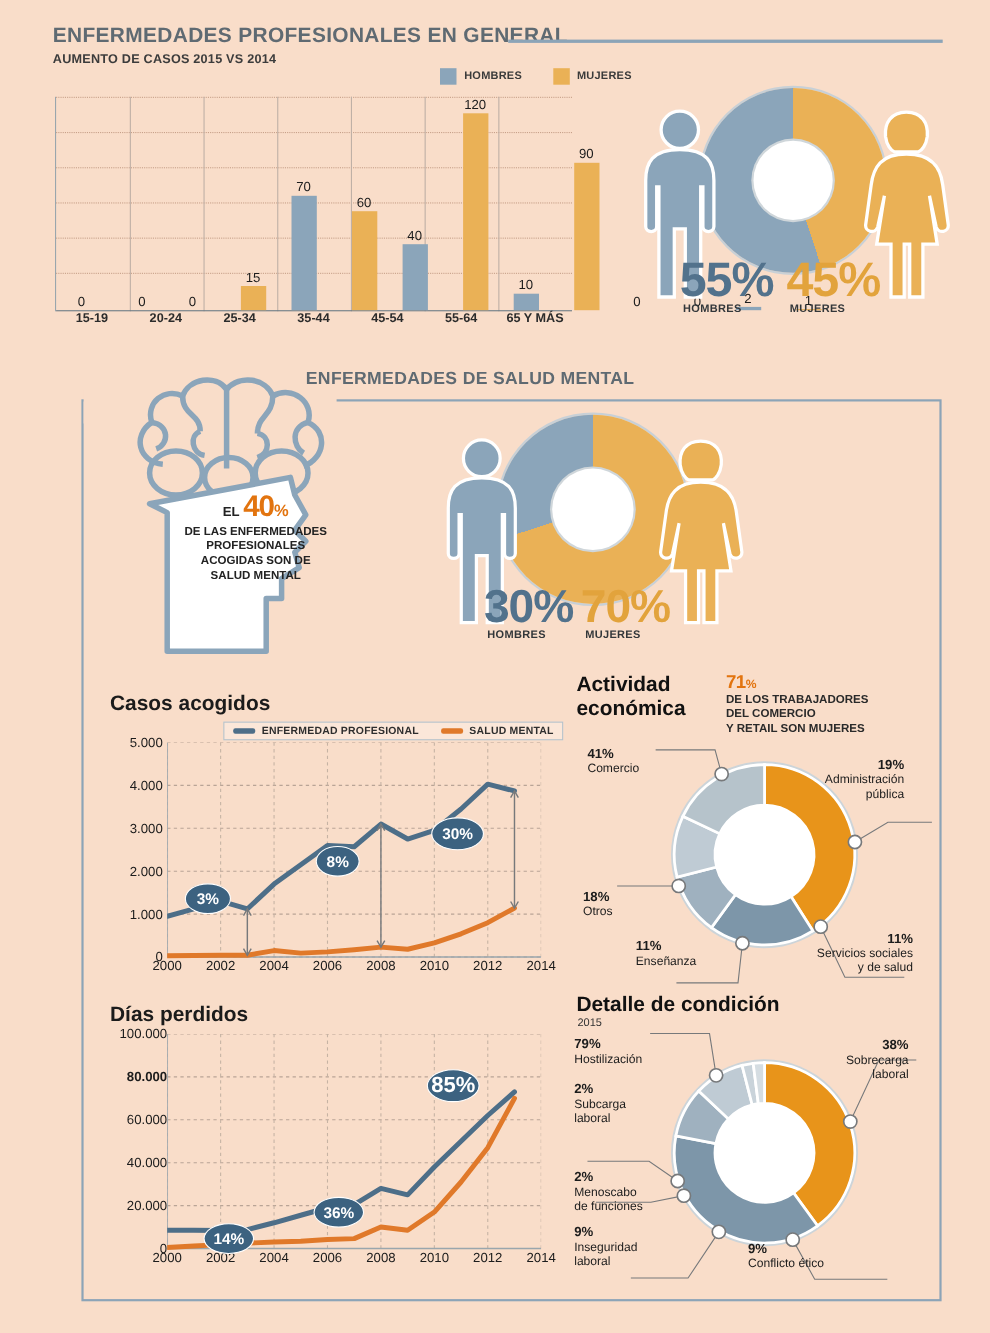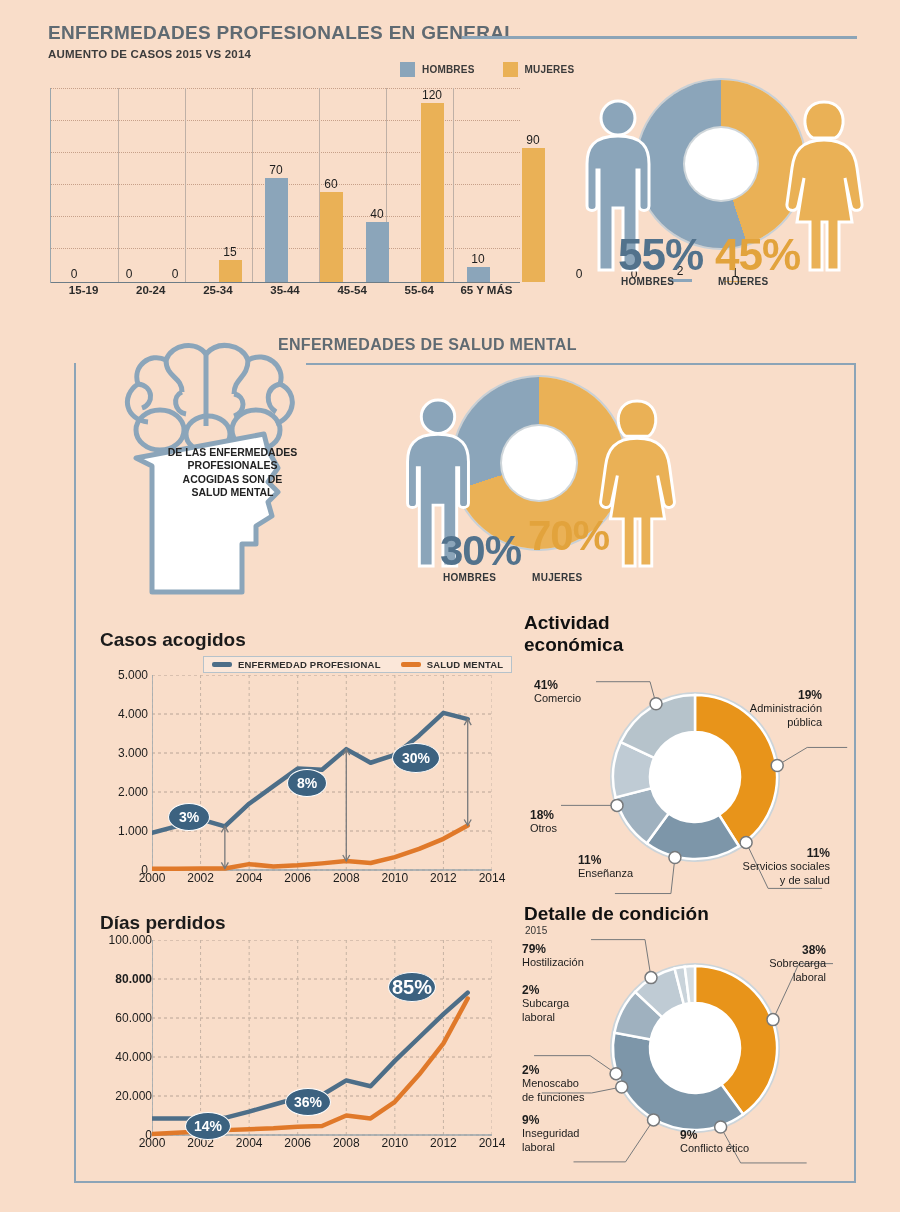--- a/index.html
+++ b/index.html
@@ -273,20 +273,24 @@
       <path d="M86 62 C76 66 78 82 90 84"></path>
       <path d="M138 64 C150 66 150 82 138 86"></path>
       <ellipse cx="64" cy="100" rx="24" ry="20"></ellipse>
       <ellipse cx="112" cy="104" rx="22" ry="18"></ellipse>
       <ellipse cx="160" cy="100" rx="24" ry="20"></ellipse>
     </g>
     <path d="M40 128 L168 104 L172 120 L182 138 L172 152 L182 162 L172 172 L176 186 L160 196 L160 214 L146 214 L146 262 L56 262 L56 136 Z" fill="#ffffff" stroke="#8ba5ba" stroke-width="5" stroke-linejoin="round"></path>
   </svg>
 
   <div class="head-text">
+    <div class="l1">
+      <span>EL</span>
+      <b>40</b><span class="s">%</span>
+    </div>
     <div class="rest" id="head-rest">DE LAS ENFERMEDADES<br>PROFESIONALES<br>ACOGIDAS SON DE<br>SALUD MENTAL</div>
   </div>
 
   <div class="gender-block" style="left:385px;top:375px;width:300px;height:215px">
     <div class="donut" style="left:68px;top:2px;width:172px;height:172px;
                 background: conic-gradient(from 0deg, #eab156 0deg 252deg, #8ba5ba 252deg 360deg);
                 box-shadow:0 0 0 2px #c8d0d6;">
       <div class="hole" style="left:49px;top:49px;width:74px;height:74px"></div>
     </div>
 
@@ -302,21 +306,21 @@
         <path d="M47 4 C33 4 27 14 28 26 C29 34 33 39 36 40 L58 40 C61 39 65 34 66 26 C67 14 61 4 47 4 Z"></path>
         <path d="M47 42 C24 42 17 54 15 70 L10 106 C9 113 19 115 21 108 L27 80 L20 124 L33 124 L33 172 L45 172 L45 124 L50 124 L50 172 L62 172 L62 124 L75 124 L68 80 L74 108 C76 115 86 113 85 106 L80 70 C78 54 70 42 47 42 Z"></path>
       </g>
     </svg>
 
     <div class="pct" style="left:55px;top:155px;font-size:42px;color:#52728c">
       <span>30%</span>
     </div>
     <div class="pct-lab" style="left:58px;top:197px">HOMBRES</div>
 
-    <div class="pct" style="left:143px;top:140px;font-size:42px;color:#e2a33c">
+    <div class="pct" style="left:143px;top:155px;font-size:42px;color:#e2a33c">
       <span>70%</span>
     </div>
     <div class="pct-lab" style="left:147px;top:197px">MUJERES</div>
   </div>
 
   <div class="chart-title" style="left:100px;top:629px">Casos acogidos</div>
   <div class="lc-legend" style="left:203px;top:656px">
     <div class="li">
       <span class="ln" style="background:#4d6e88"></span>
       <span class="lb">ENFERMEDAD PROFESIONAL</span>
@@ -423,20 +427,24 @@
       </div>
     <div class="badge" style="left:85px;top:172px;width:46px;height:28px;font-size:14px">14%</div>
     <div class="badge" style="left:185px;top:148px;width:46px;height:28px;font-size:14px">36%</div>
     <div class="badge" style="left:288px;top:32px;width:48px;height:30px;font-size:20px">85%</div>
   </div>
 
   <div class="dl-title" style="left:524px;top:612px;font-size:19px;line-height:1.15">
     <div>Actividad</div>
     <div>económica</div>
   </div>
+  <div class="dl-note" style="left:660px;top:610px;width:200px">
+    <div class="big"><span>71</span><span class="s">%</span></div>
+    <div class="txt" id="act-note-text">DE LOS TRABAJADORES<br>DEL COMERCIO<br>Y RETAIL SON MUJERES</div>
+  </div>
 
   <svg style="position:absolute;left:520px;top:672px" width="370" height="225" viewBox="0 0 370 225">
     <g id="act-donut">
         <circle cx="175" cy="105" r="85" fill="#ccd4d9"></circle>
         <path d="M175,23 A82,82 0 0 1 218.93779718827773,174.2348898911652 L199.11220577405484,142.9947566475907 A45,45 0 0 0 175,60 Z" fill="#e8941a" stroke="#ffffff" stroke-width="2.5"></path>
         <path d="M218.93779718827773,174.2348898911652 A82,82 0 0 1 126.8016093120172,171.3393935387457 L148.54966364683872,141.40576474687265 A45,45 0 0 0 199.11220577405484,142.9947566475907 Z" fill="#7d96a9" stroke="#ffffff" stroke-width="2.5"></path>
         <path d="M126.8016093120172,171.3393935387457 A82,82 0 0 1 95.57618078745224,125.39257074751809 L131.41375774921158,116.19104492241847 A45,45 0 0 0 148.54966364683872,141.40576474687265 Z" fill="#9fb1bf" stroke="#ffffff" stroke-width="2.5"></path>
         <path d="M95.57618078745224,125.39257074751809 A82,82 0 0 1 100.80418169778639,70.08609809166407 L134.2827826390291,85.83993187957175 A45,45 0 0 0 131.41375774921158,116.19104492241847 Z" fill="#bfcbd4" stroke="#ffffff" stroke-width="2.5"></path>
         <path d="M100.80418169778639,70.08609809166407 A82,82 0 0 1 174.99999999999997,23 L175,60 A45,45 0 0 0 134.2827826390291,85.83993187957175 Z" fill="#b6c3cb" stroke="#ffffff" stroke-width="2.5"></path>
         <circle cx="175" cy="105" r="45" fill="#ffffff"></circle>

